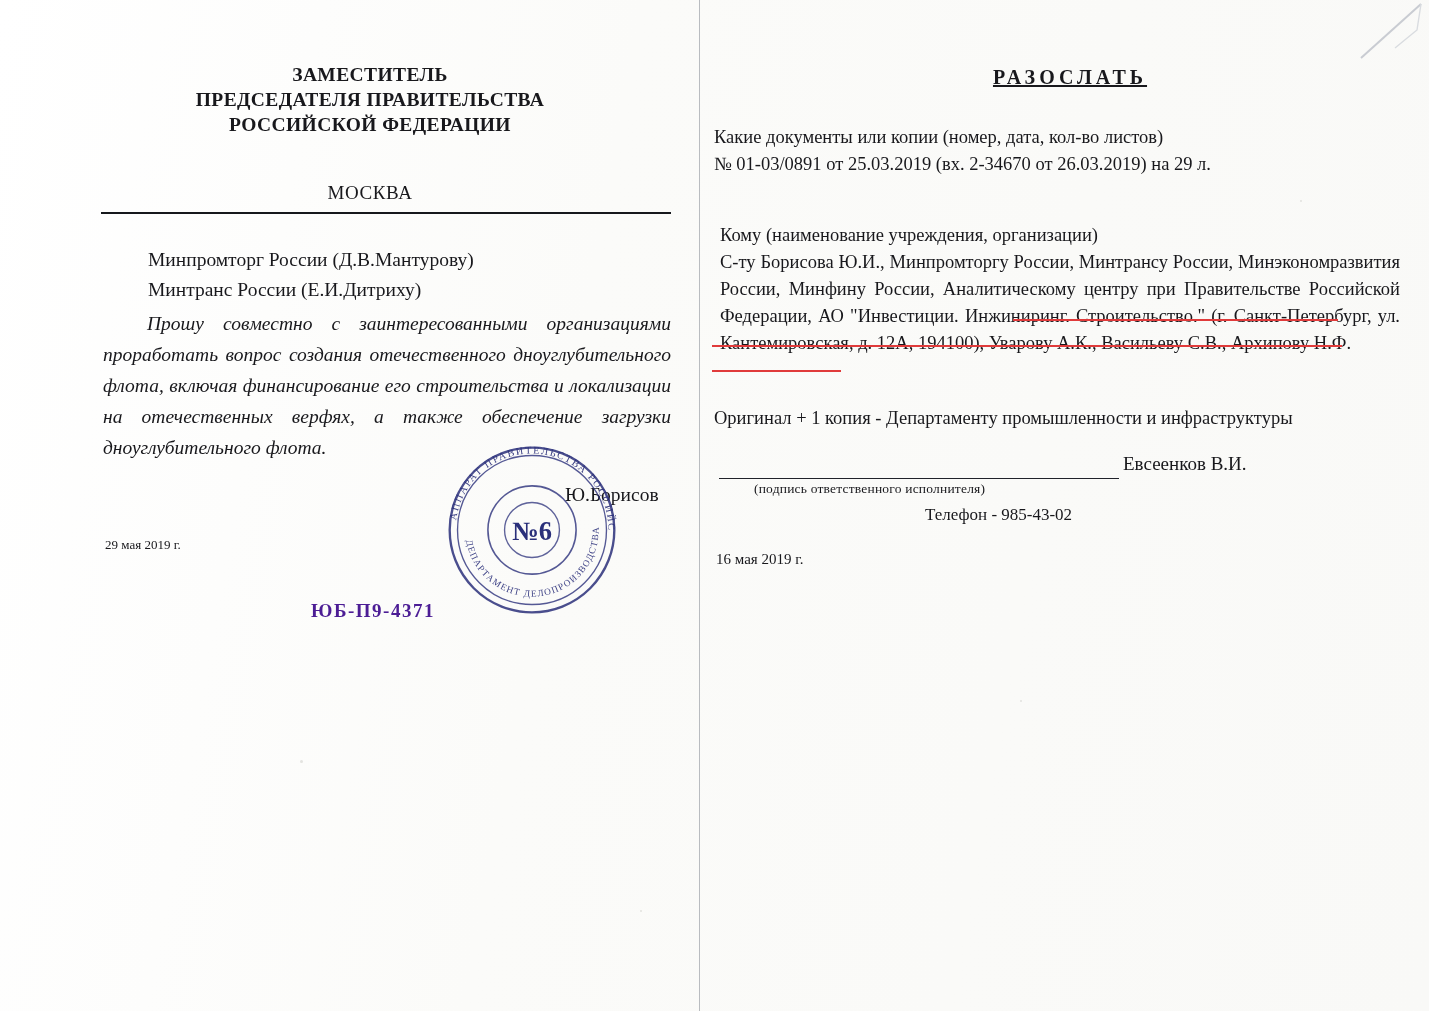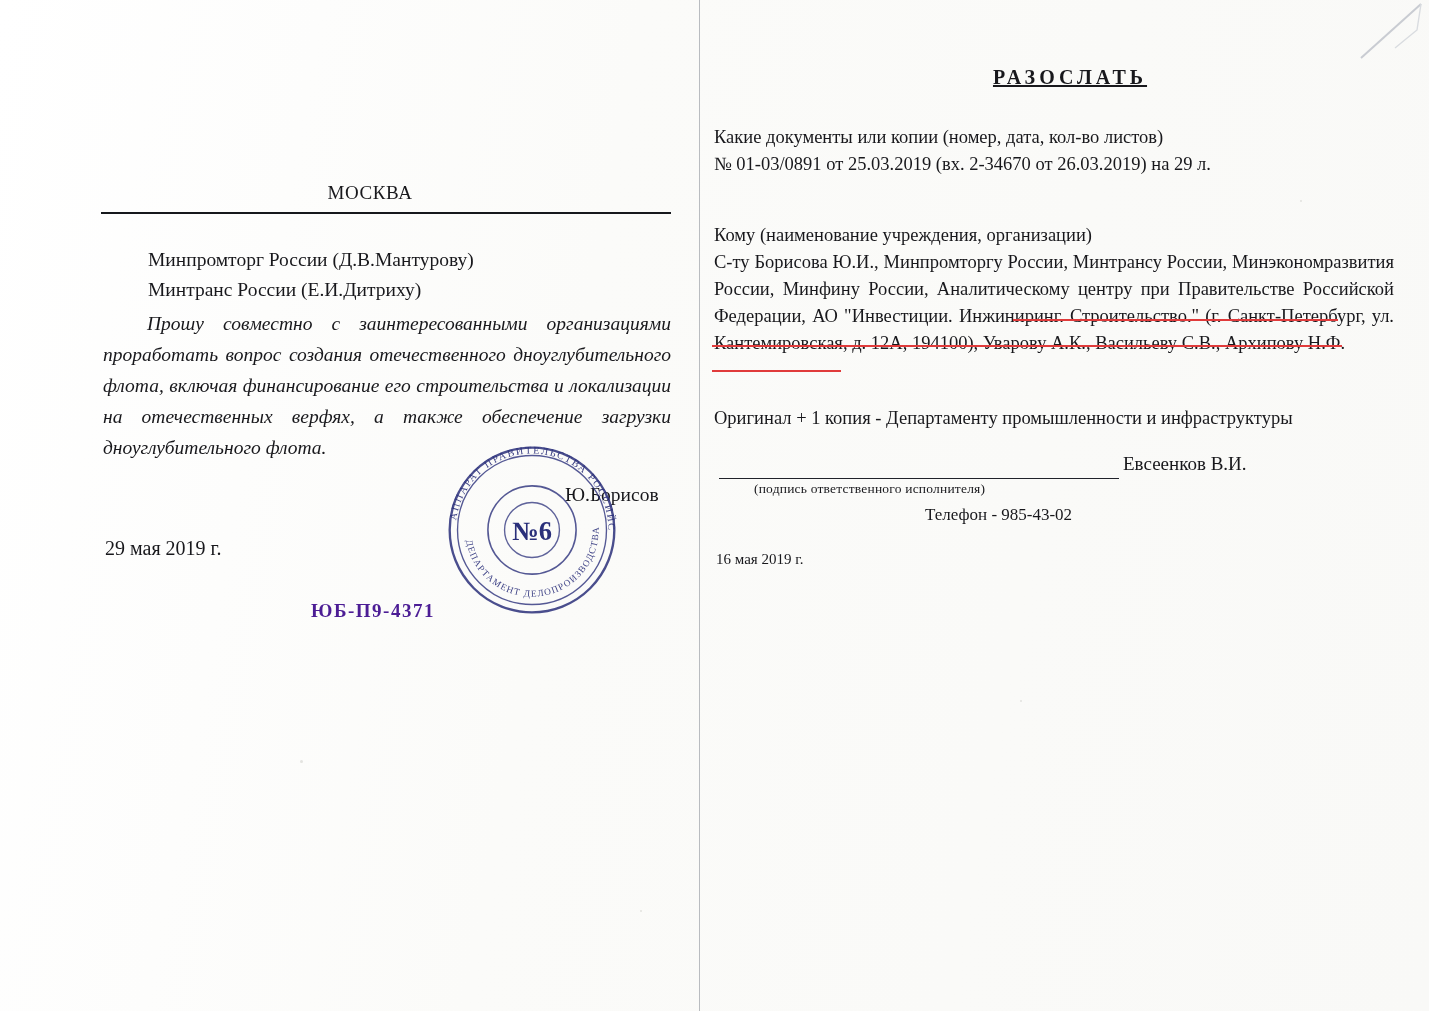--- a/index.html
+++ b/index.html
@@ -97,21 +97,21 @@
     font-size: 19.5px;
     line-height: 31px;
     text-align: justify;
     text-indent: 44px;
     font-style: italic;
   }
   .date-left {
     position: absolute;
     left: 105px;
     top: 537px;
-    font-size: 20px;
+    font-size: 13px;
   }
   .sign-name {
     position: absolute;
     left: 565px;
     top: 484px;
     font-size: 19.5px;
   }
   .doc-index {
     position: absolute;
     left: 311px;
@@ -158,21 +158,21 @@
     position: absolute;
     font-size: 18.5px;
     line-height: 27px;
   }
   .blk-docs {
     left: 14px;
     top: 124px;
     width: 690px;
   }
   .blk-whom {
-    left: 14px;
+    left: 20px;
     top: 222px;
     width: 680px;
   }
   .whom-body {
     text-align: justify;
   }
   .blk-original {
     left: 14px;
     top: 405px;
     width: 700px;
@@ -242,20 +242,23 @@
 
   <div class="divider"></div>
 
   <div class="speck" style="left:300px;top:760px;width:3px;height:3px;"></div>
   <div class="speck" style="left:1020px;top:700px;width:2px;height:2px;"></div>
   <div class="speck" style="left:640px;top:910px;width:2px;height:2px;"></div>
   <div class="speck" style="left:1300px;top:200px;width:2px;height:2px;"></div>
 
   <div class="left">
 
+    <div class="lh-title" style="white-space:pre-line;">ЗАМЕСТИТЕЛЬ
+ПРЕДСЕДАТЕЛЯ ПРАВИТЕЛЬСТВА
+РОССИЙСКОЙ ФЕДЕРАЦИИ</div>
 
     <div class="lh-city">МОСКВА</div>
 
     <div class="rule"></div>
 
     <div class="addressees" style="white-space:pre-line;">Минпромторг России (Д.В.Мантурову)
 Минтранс России (Е.И.Дитриху)</div>
 
     <div class="body-text">Прошу совместно с заинтересованными организациями проработать вопрос создания отечественного дноуглубительного флота, включая финансирование его строительства и локализации на отечественных верфях, а также обеспечение загрузки дноуглубительного флота.</div>
 

